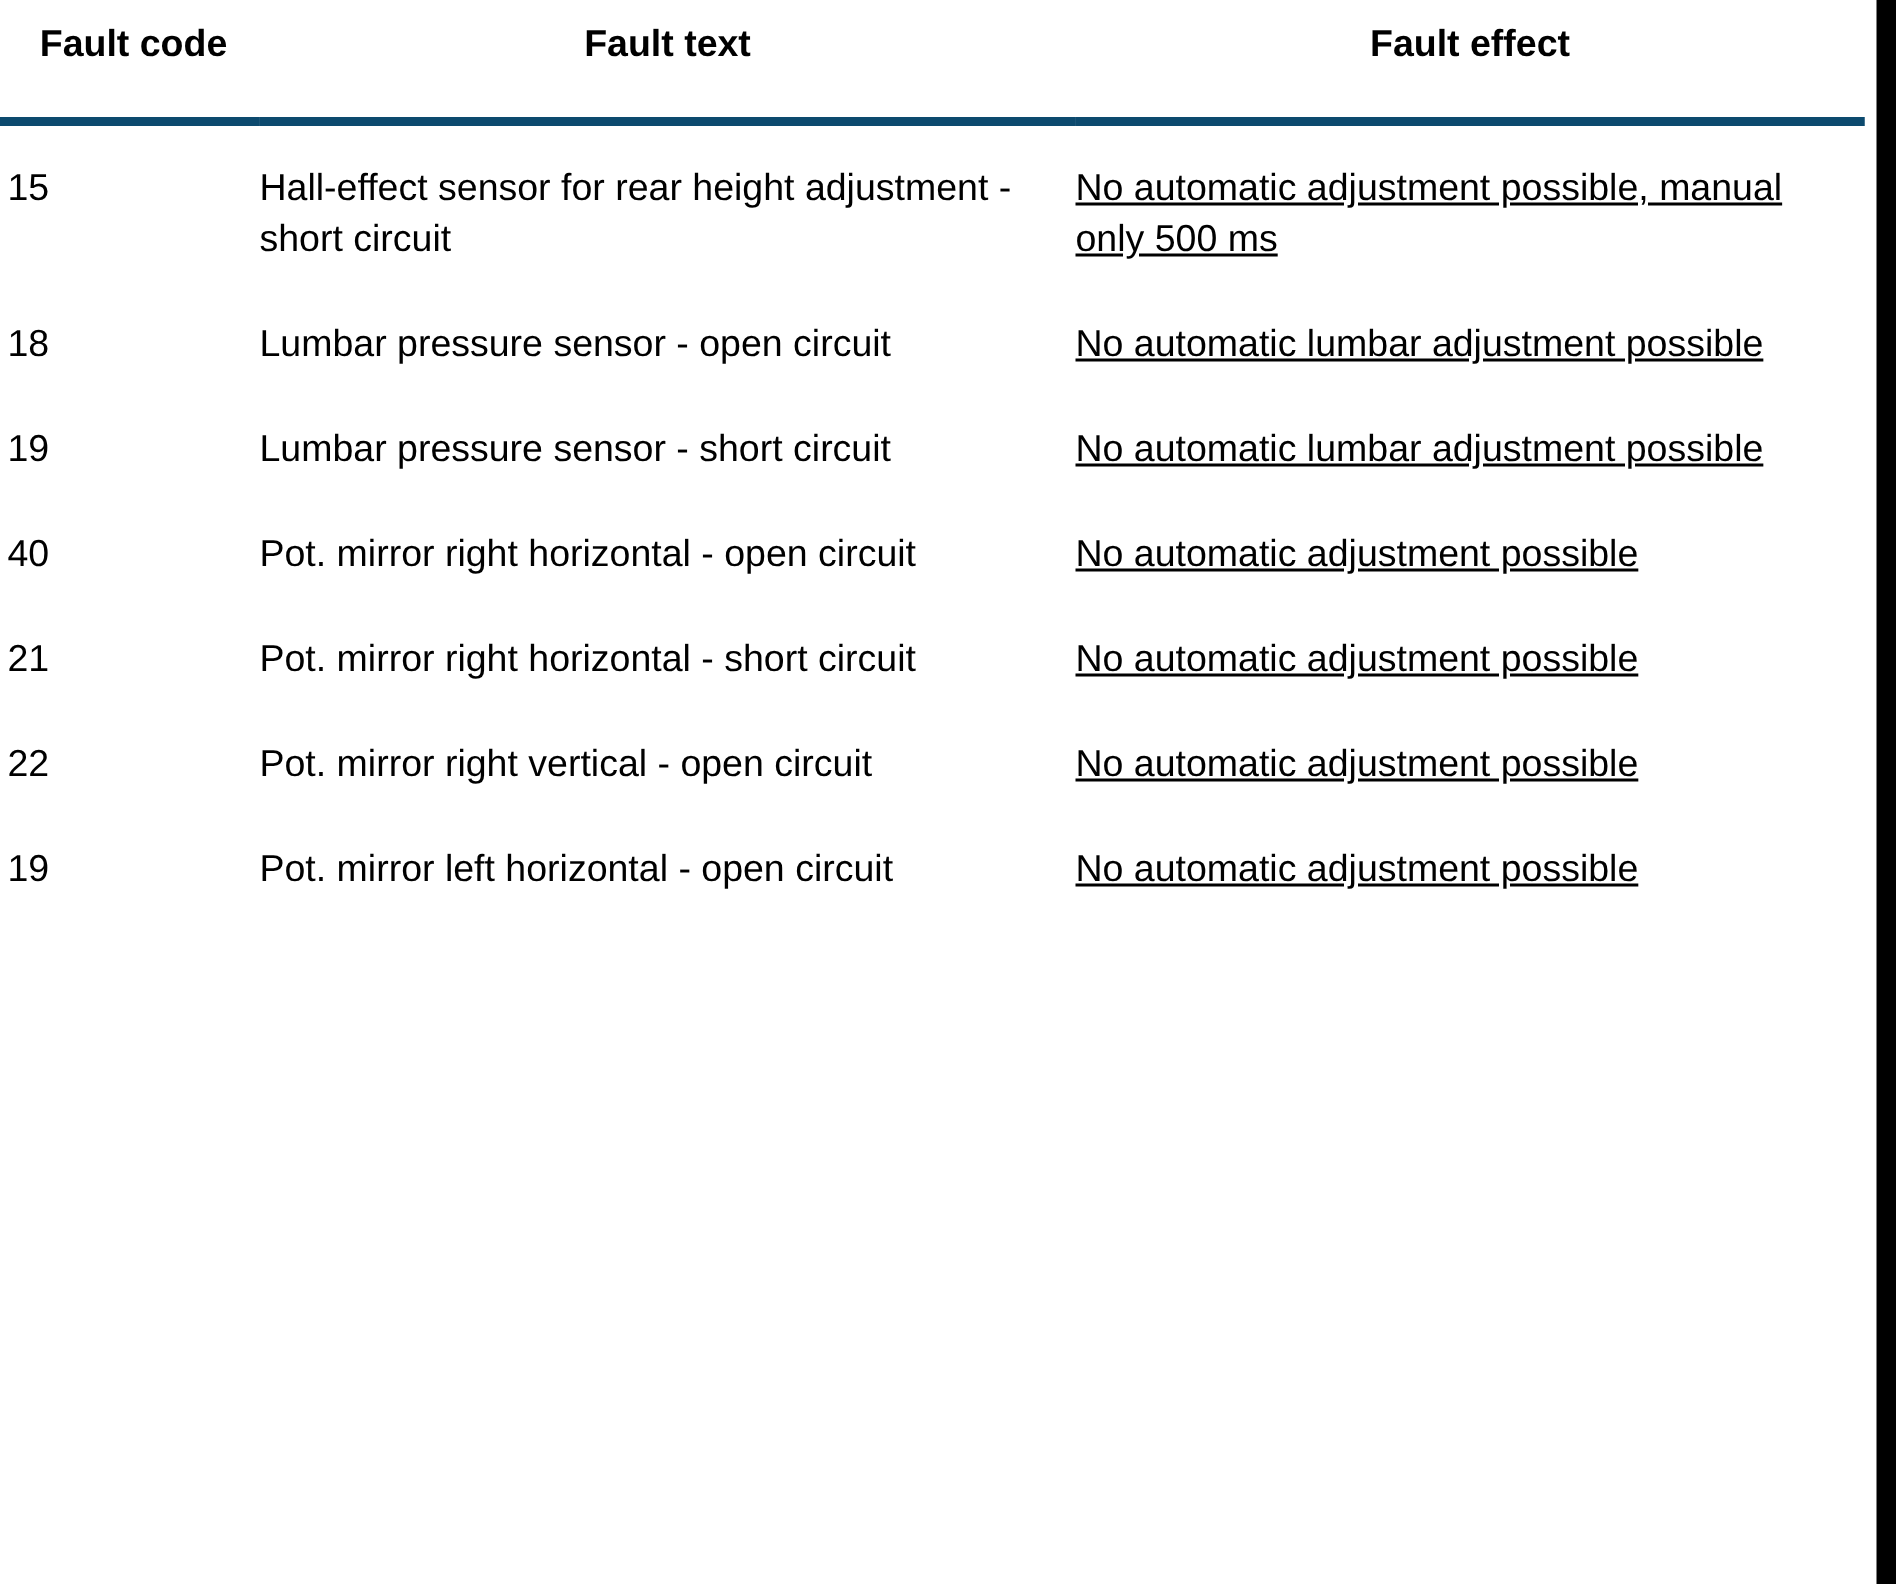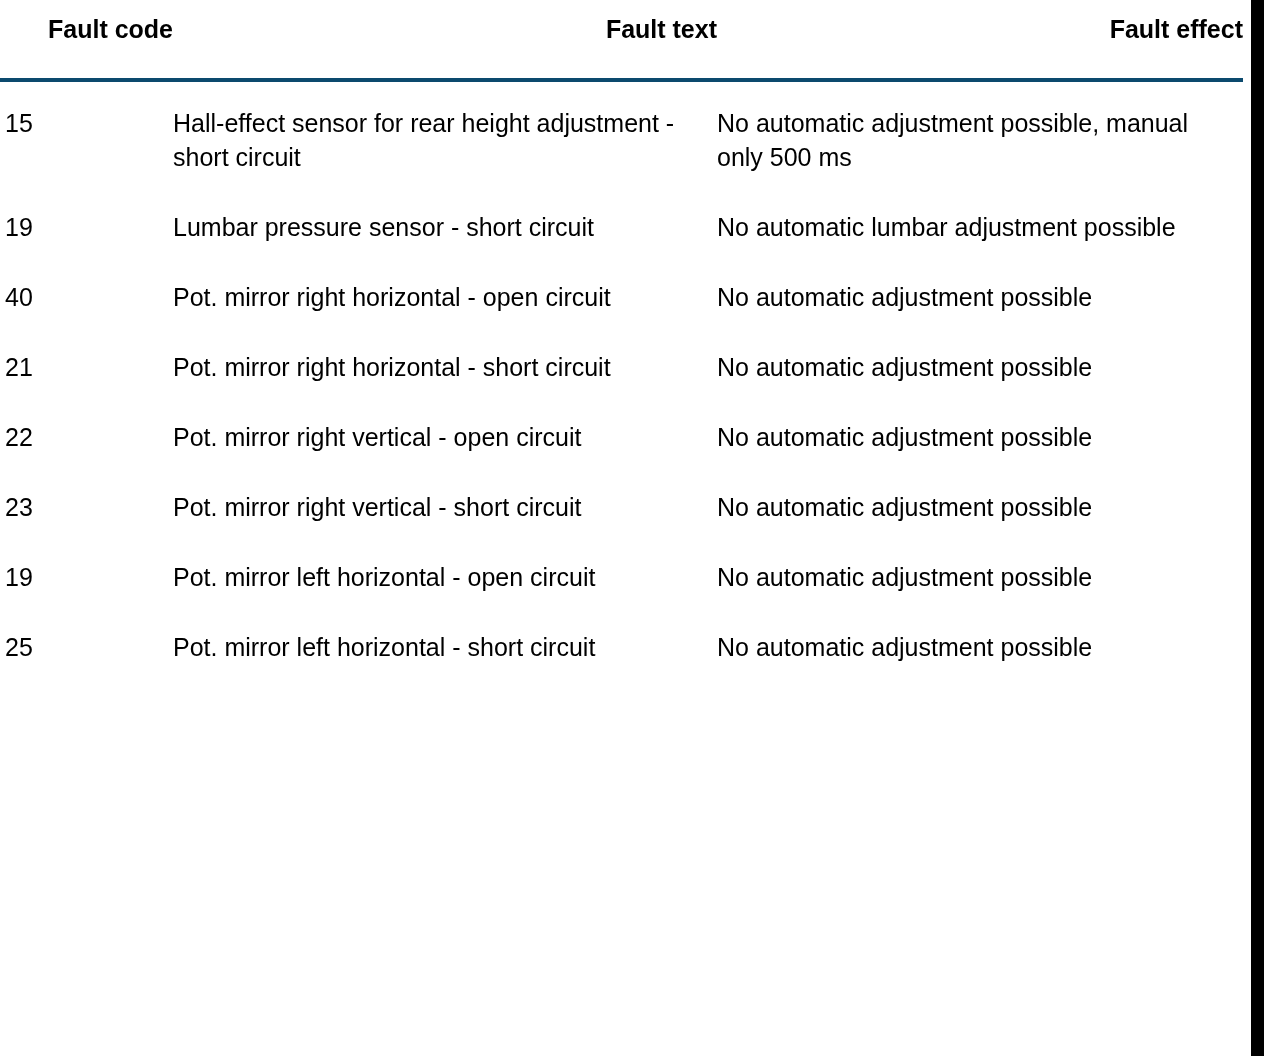--- a/index.html
+++ b/index.html
@@ -33,27 +33,27 @@
     width: 1243px;
     border-collapse: collapse;
     table-layout: fixed;
   }
 
   #fault-table col.c-code   { width: 173px; }
   #fault-table col.c-text   { width: 544px; }
   #fault-table col.c-effect { width: 526px; }
 
   #fault-table thead th {
-    text-align: right;
+    text-align: center;
     vertical-align: top;
     font-size: 25px;
     font-weight: bold;
     line-height: 30px;
     padding: 14px 0 34px 0;
-    border-bottom: 4px solid #0c4a6e;
+    border-bottom: 6px solid #0c4a6e;
   }
   #fault-table thead th.h-code   { padding-left: 5px; }
   #fault-table thead th.h-text   { padding-left: 0px; }
   #fault-table thead th.h-effect { padding-left: 0px; }
 
   #fault-table tbody td {
     text-align: left;
     vertical-align: top;
     font-size: 25px;
     font-weight: normal;
@@ -64,21 +64,21 @@
   #fault-table tbody tr td.cell-code {
     padding-left: 5px;
   }
   #fault-table tbody tr:first-child td {
     padding-top: 24px;
     margin-left: 48px;
   }
 
   .cell-code   { white-space: nowrap; }
   .cell-text   { padding-right: 18px !important; }
-  .cell-effect { padding-right: 10px !important; }
+  .cell-effect { padding-right: 10px !important; text-decoration: underline; }
 </style>
 </head>
 <body>
 
 <div id="right-edge-bar"></div>
 
 <table id="fault-table">
   <colgroup>
     <col class="c-code">
     <col class="c-text">
@@ -91,48 +91,43 @@
       <th class="h-effect">Fault effect</th>
     </tr>
   </thead>
   <tbody id="table-body">
       <tr>
         <td class="cell-code">15</td>
         <td class="cell-text">Hall-effect sensor for rear height adjustment - short circuit</td>
         <td class="cell-effect">No automatic adjustment possible, manual only 500 ms</td>
       </tr>
       <tr>
+        <td class="cell-code">18</td>
+        <td class="cell-text">Lumbar pressure sensor - open circuit</td>
+        <td class="cell-effect">No automatic lumbar adjustment possible</td>
+      </tr>
+      <tr>
         <td class="cell-code">19</td>
         <td class="cell-text">Lumbar pressure sensor - short circuit</td>
         <td class="cell-effect">No automatic lumbar adjustment possible</td>
       </tr>
       <tr>
         <td class="cell-code">40</td>
         <td class="cell-text">Pot. mirror right horizontal - open circuit</td>
         <td class="cell-effect">No automatic adjustment possible</td>
       </tr>
       <tr>
         <td class="cell-code">21</td>
         <td class="cell-text">Pot. mirror right horizontal - short circuit</td>
         <td class="cell-effect">No automatic adjustment possible</td>
       </tr>
       <tr>
         <td class="cell-code">22</td>
         <td class="cell-text">Pot. mirror right vertical - open circuit</td>
         <td class="cell-effect">No automatic adjustment possible</td>
       </tr>
       <tr>
-        <td class="cell-code">23</td>
-        <td class="cell-text">Pot. mirror right vertical - short circuit</td>
-        <td class="cell-effect">No automatic adjustment possible</td>
-      </tr>
-      <tr>
         <td class="cell-code">19</td>
         <td class="cell-text">Pot. mirror left horizontal - open circuit</td>
-        <td class="cell-effect">No automatic adjustment possible</td>
-      </tr>
-      <tr>
-        <td class="cell-code">25</td>
-        <td class="cell-text">Pot. mirror left horizontal - short circuit</td>
         <td class="cell-effect">No automatic adjustment possible</td>
       </tr>
     </tbody>
 </table>
 
 </body></html>

